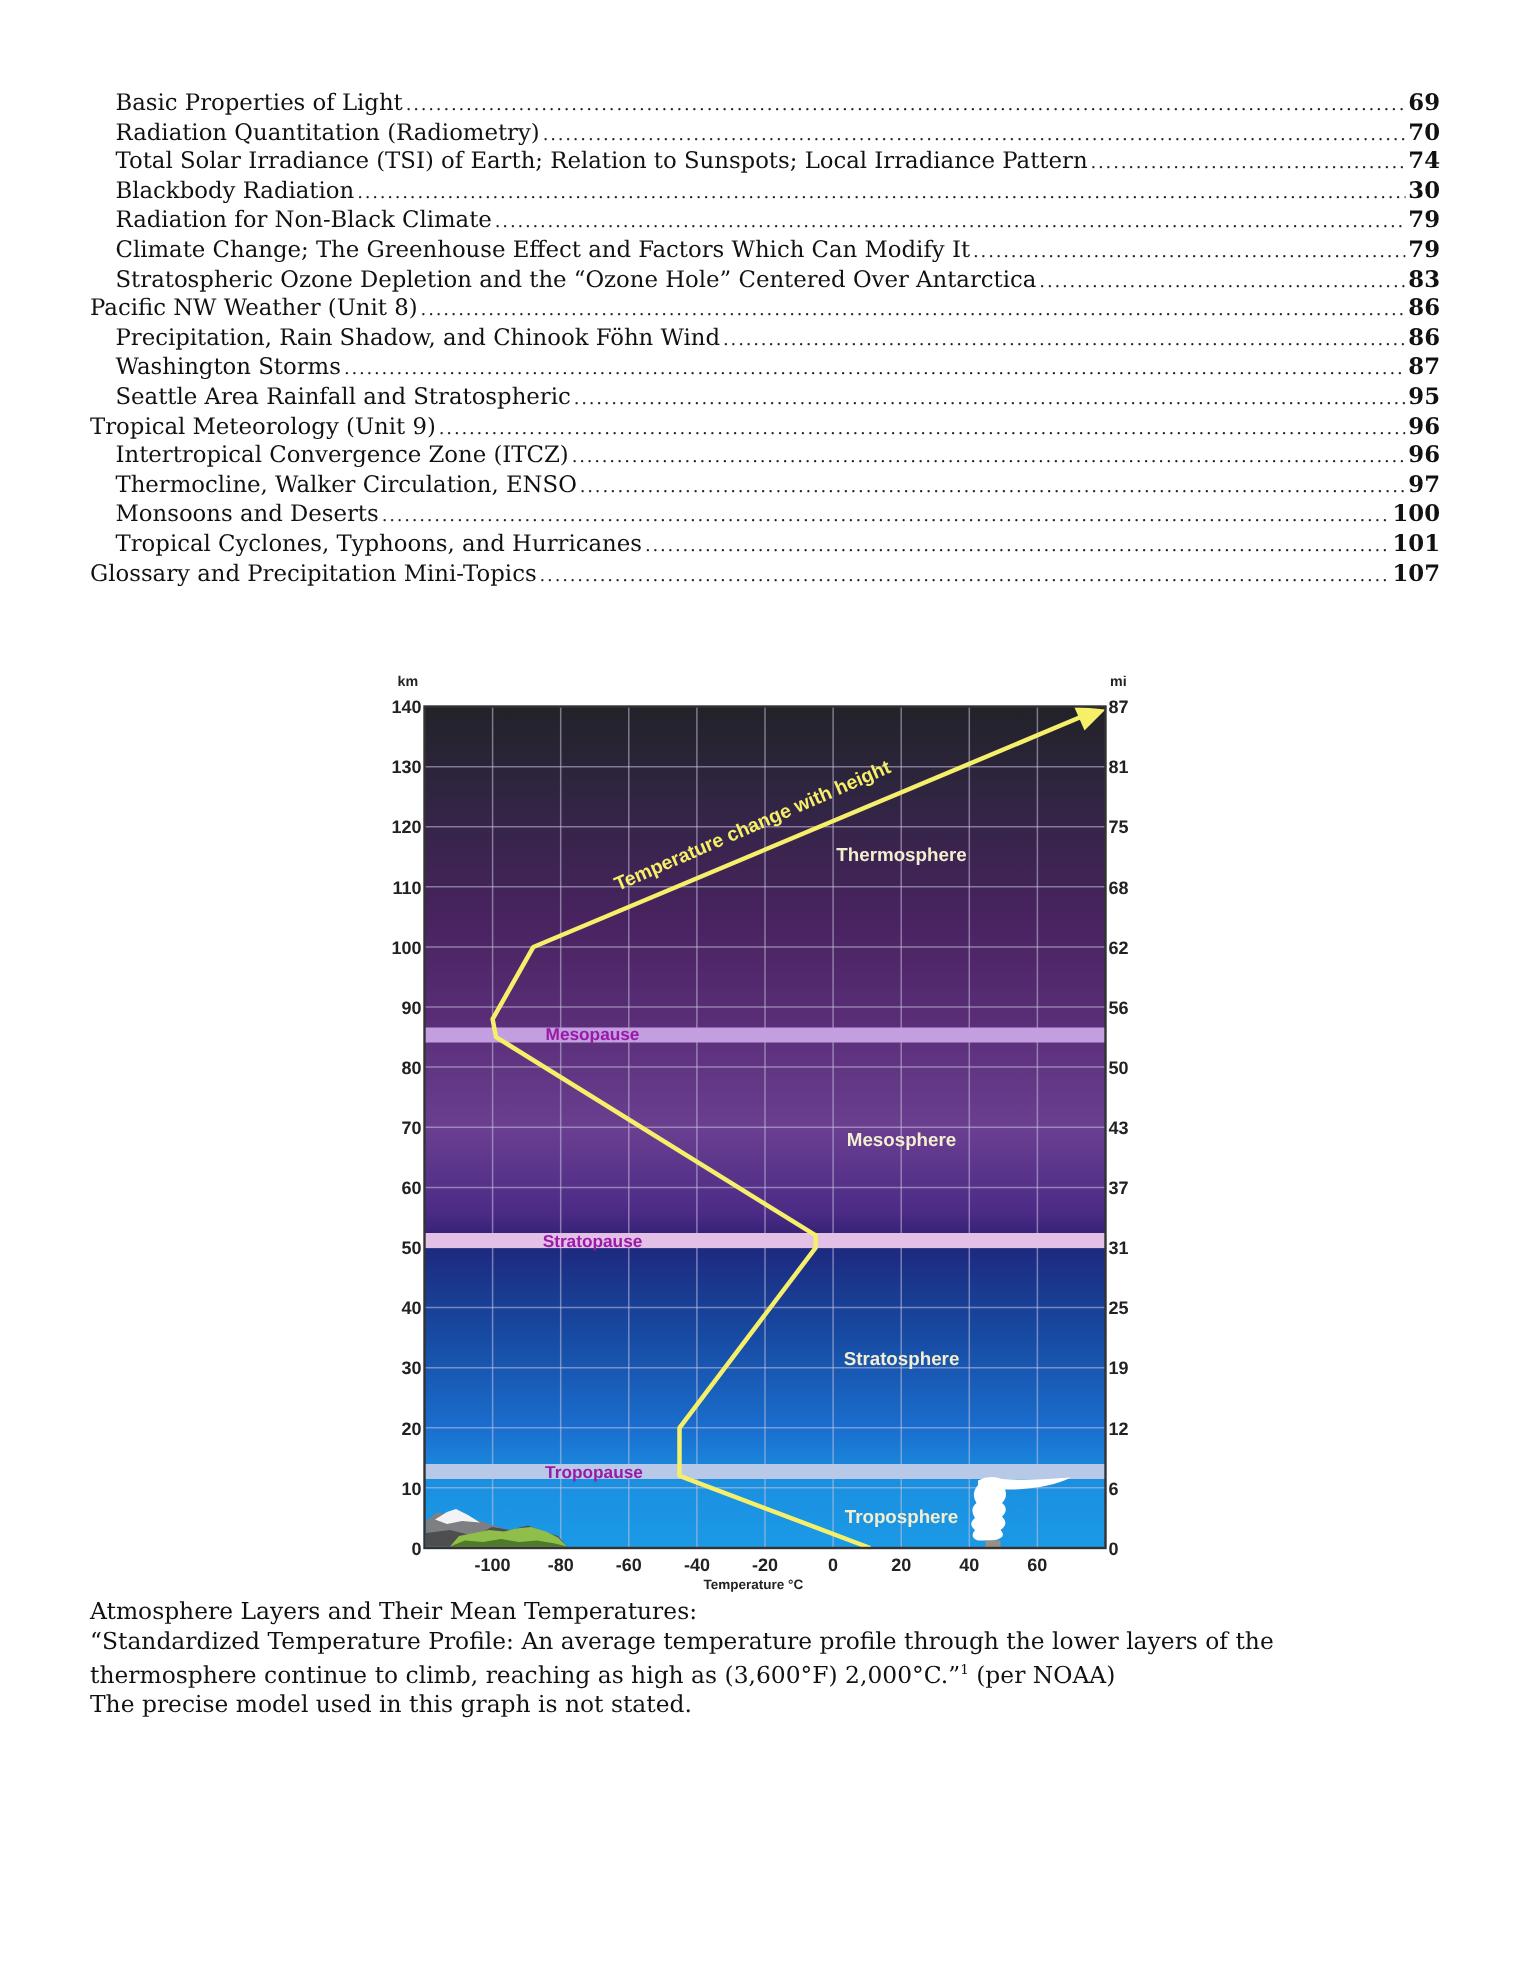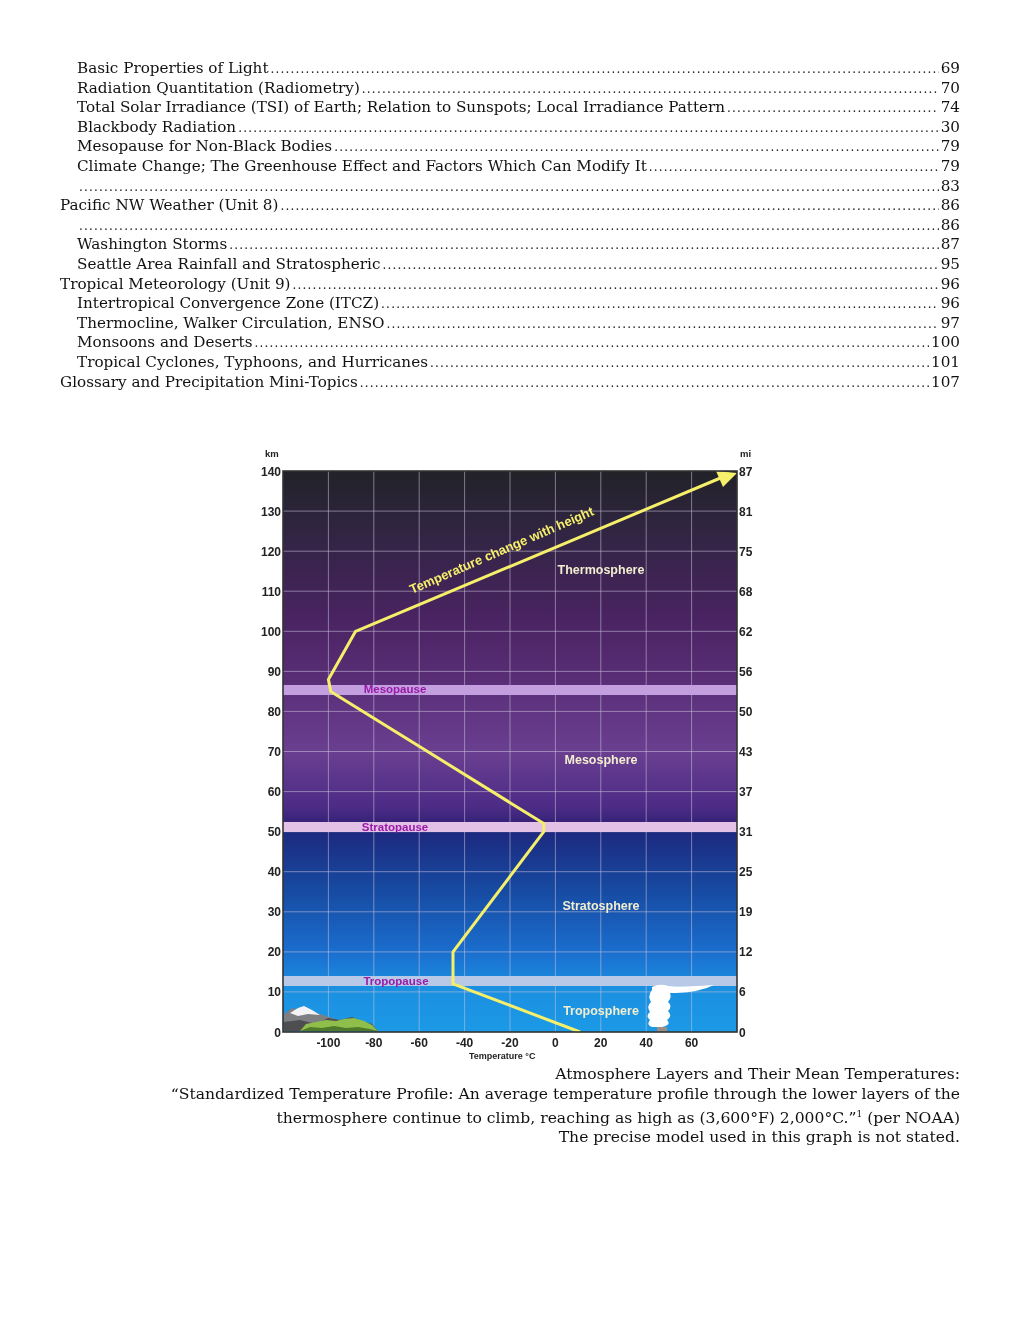--- a/index.html
+++ b/index.html
@@ -4,26 +4,26 @@
 <style>
   html, body { margin: 0; padding: 0; background: #ffffff; }
   body { width: 1020px; height: 1320px; position: relative; overflow: hidden;
          font-family: "DejaVu Serif", "Liberation Serif", serif; color: #111; }
   .toc { position: absolute; left: 60px; top: 59px; width: 900px; }
   .toc-row { display: flex; align-items: baseline; height: 19.6px; font-size: 15.2px; line-height: 19.6px; white-space: nowrap; }
   .toc-row.sub { padding-left: 17px; }
   .toc-title { flex: 0 0 auto; }
   .toc-dots { flex: 1 1 auto; overflow: hidden; letter-spacing: 1.2px; margin: 0 2px; color: #222; }
   .toc-dots::before { content: "....................................................................................................................................................................................................................................................................................................................."; font-size: 12px; }
-  .toc-page { flex: 0 0 auto; text-align: left; }
+  .toc-page { flex: 0 0 auto; text-align: left; font-weight: bold; }
   .figure { position: absolute; left: 0; top: 0; width: 1020px; height: 1320px; pointer-events: none; }
   .figure svg { position: absolute; left: 0; top: 0; }
   .figure * { pointer-events: auto; }
   .axis-lbl { font-family: "Liberation Sans", "DejaVu Sans", sans-serif; font-weight: bold; fill: #222; }
-  .caption { position: absolute; left: 60px; top: 1065px; width: 900px; text-align: right; font-size: 15.6px; line-height: 19.8px; }
+  .caption { position: absolute; left: 60px; top: 1065px; width: 900px; text-align: left; font-size: 15.6px; line-height: 19.8px; }
   .caption sup { font-size: 9px; vertical-align: 6px; }
 </style>
 </head>
 <body>
 
 <div class="toc" id="toc">
     <div class="toc-row sub">
       <span class="toc-title">Basic Properties of Light</span>
       <span class="toc-dots"></span>
       <span class="toc-page">69</span>
@@ -37,39 +37,41 @@
       <span class="toc-title">Total Solar Irradiance (TSI) of Earth; Relation to Sunspots; Local Irradiance Pattern</span>
       <span class="toc-dots"></span>
       <span class="toc-page">74</span>
     </div>
     <div class="toc-row sub">
       <span class="toc-title">Blackbody Radiation</span>
       <span class="toc-dots"></span>
       <span class="toc-page">30</span>
     </div>
     <div class="toc-row sub">
-      <span class="toc-title">Mesopause for Non-Black Bodies</span>
+      <span class="toc-title">Radiation for Non-Black Climate</span>
       <span class="toc-dots"></span>
       <span class="toc-page">79</span>
     </div>
     <div class="toc-row sub">
       <span class="toc-title">Climate Change; The Greenhouse Effect and Factors Which Can Modify It</span>
       <span class="toc-dots"></span>
       <span class="toc-page">79</span>
     </div>
     <div class="toc-row sub">
+      <span class="toc-title">Stratospheric Ozone Depletion and the “Ozone Hole” Centered Over Antarctica</span>
       <span class="toc-dots"></span>
       <span class="toc-page">83</span>
     </div>
     <div class="toc-row">
       <span class="toc-title">Pacific NW Weather (Unit 8)</span>
       <span class="toc-dots"></span>
       <span class="toc-page">86</span>
     </div>
     <div class="toc-row sub">
+      <span class="toc-title">Precipitation, Rain Shadow, and Chinook Föhn Wind</span>
       <span class="toc-dots"></span>
       <span class="toc-page">86</span>
     </div>
     <div class="toc-row sub">
       <span class="toc-title">Washington Storms</span>
       <span class="toc-dots"></span>
       <span class="toc-page">87</span>
     </div>
     <div class="toc-row sub">
       <span class="toc-title">Seattle Area Rainfall and Stratospheric</span>

